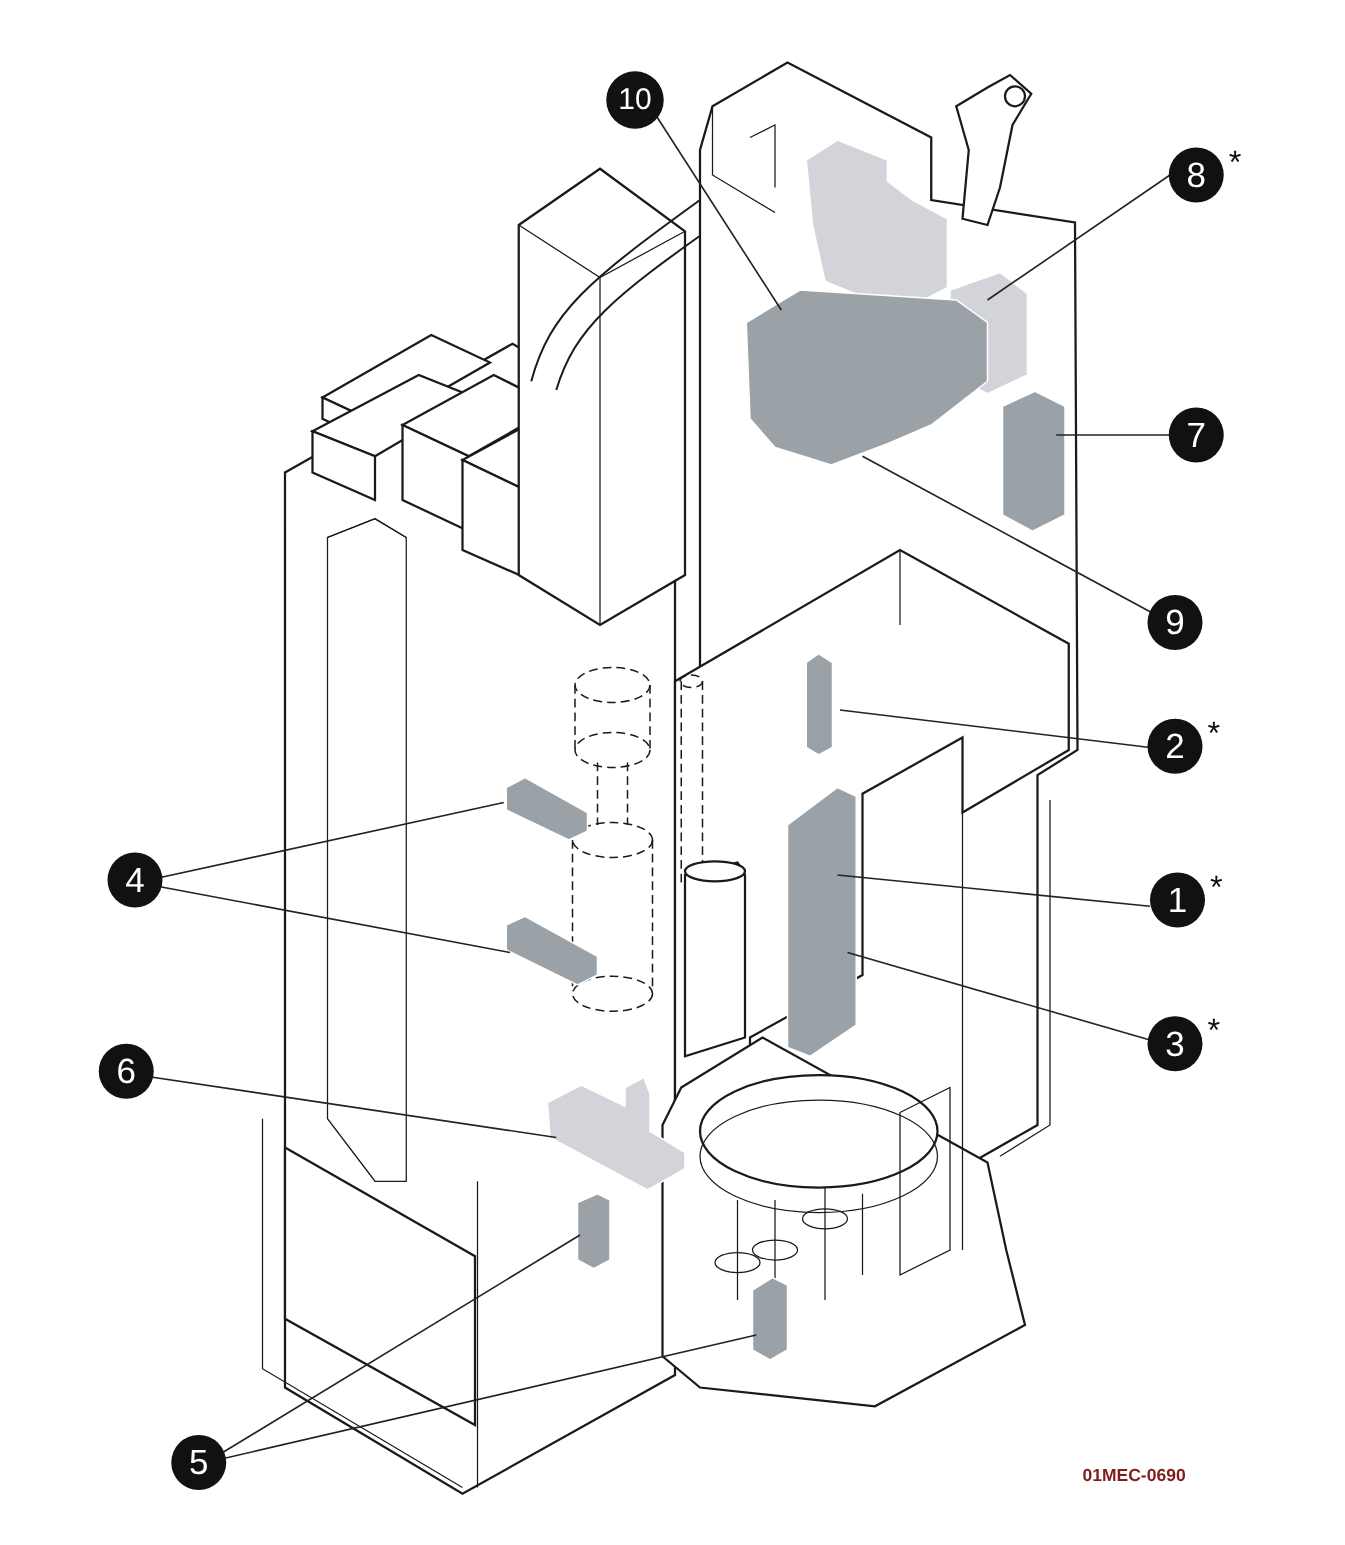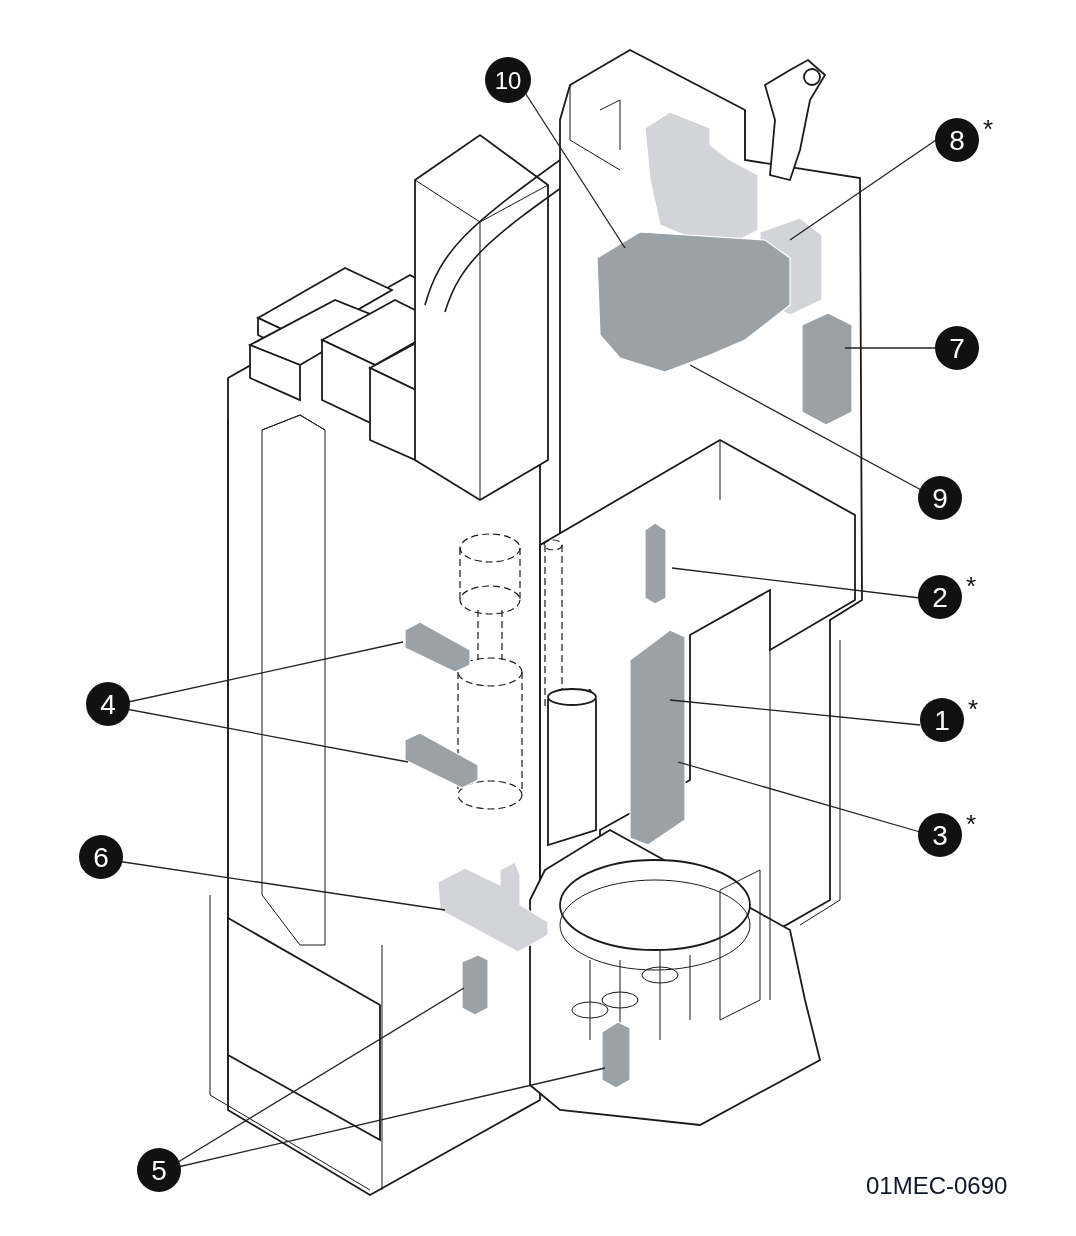--- a/index.html
+++ b/index.html
@@ -1,20 +1,20 @@
 <!DOCTYPE html>
 <html><head>
 <meta charset="utf-8">
 <style>
   html,body{margin:0;padding:0;background:#fff;}
   body{width:1076px;height:1236px;position:relative;overflow:hidden;font-family:"Liberation Sans",sans-serif;}
   #stage{position:absolute;left:0;top:0;width:1076px;height:1236px;}
   .callout-num{font-family:"Liberation Sans",sans-serif;font-size:28px;fill:#fff;text-anchor:middle;dominant-baseline:central;}
   .star{font-family:"Liberation Sans",sans-serif;font-size:26px;fill:#111;}
-  .fig-id{position:absolute;left:866px;top:1172px;font-size:24px;color:#0f172a;font-family:"Liberation Sans",sans-serif;}
+  .fig-id{position:absolute;left:866px;top:1172px;font-size:14px;color:#7f1d1d;font-family:"Liberation Sans",sans-serif;font-weight:bold;}
   .ln{stroke:#1a1a1a;stroke-width:1.6;fill:none;}
   .thin{stroke:#1a1a1a;stroke-width:1;fill:none;}
   .dash{stroke:#1a1a1a;stroke-width:1.2;fill:none;stroke-dasharray:7 4;}
   .body{fill:#fff;stroke:#1a1a1a;stroke-width:1.8;}
   .dark{fill:#9aa2a8;stroke:#fff;stroke-width:1.2;}
   .light{fill:#d2d4da;stroke:#fff;stroke-width:1.2;}
   .leader{stroke:#222;stroke-width:1.3;fill:none;}
 </style>
 </head>
 <body>

